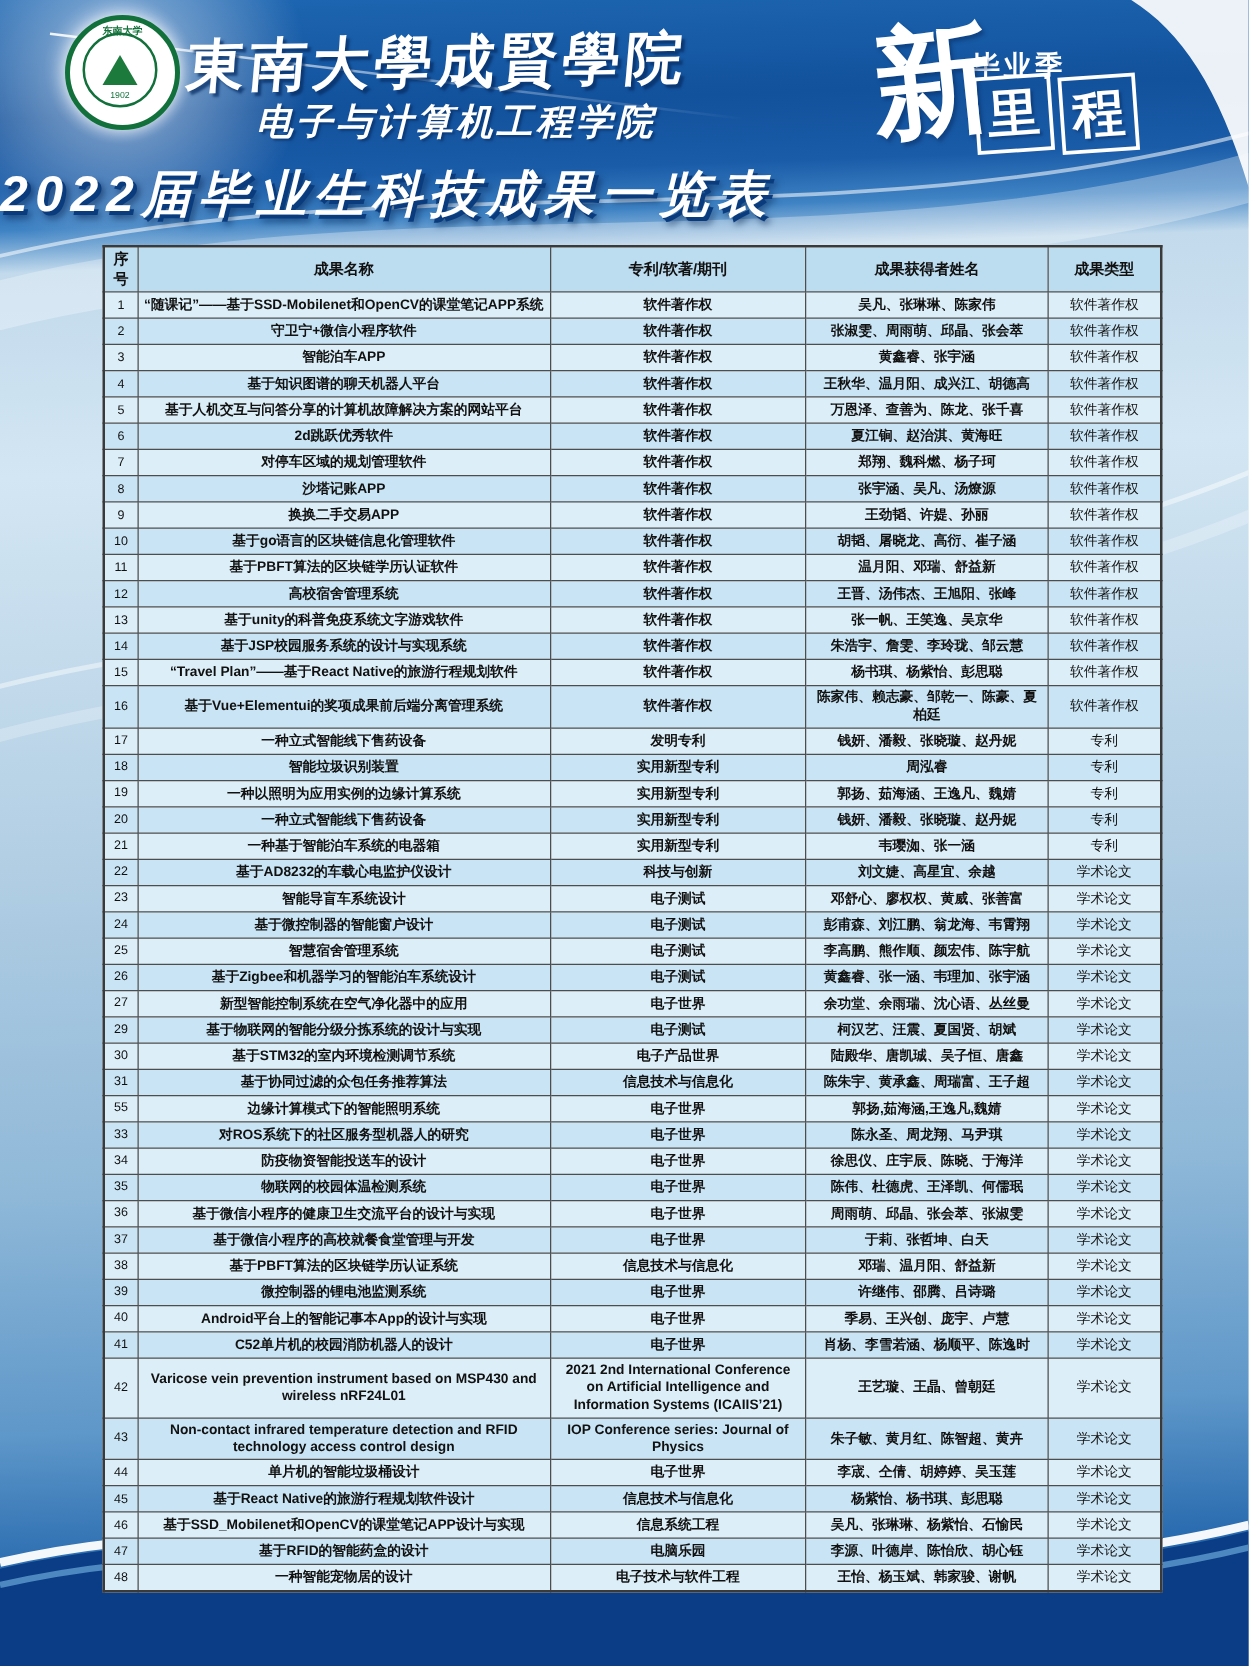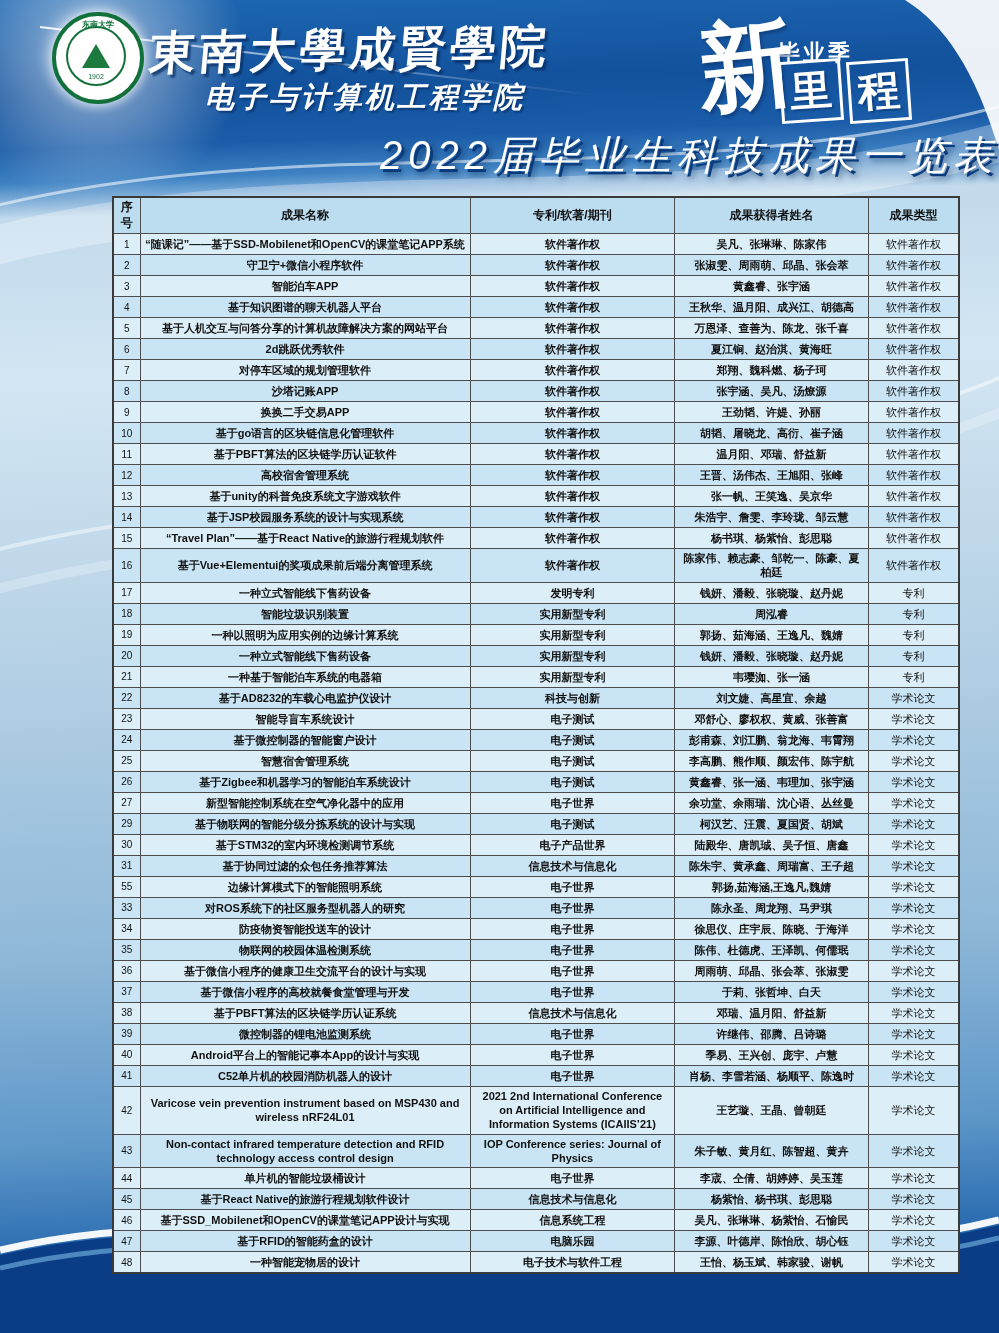--- a/index.html
+++ b/index.html
@@ -32,27 +32,27 @@
   .college-name { position:absolute; left:205px; top:78px; font-size:29px; font-weight:bold; font-style:italic;
     color:#fff; letter-spacing:3px; text-shadow:2px 2px 2px rgba(7,45,100,.7); white-space:nowrap;text-align:right; }
   
   .badge-season { position:absolute; left:778px; top:38px; font-size:22px; font-weight:bold; color:#fff; letter-spacing:3px;font-family:Liberation Mono, monospace; }
   .badge-new { position:absolute; left:698px; top:18px; font-size:96px; font-weight:bold; color:#fff;
     transform:rotate(-6deg); text-shadow:2px 3px 3px rgba(7,45,100,.5); line-height:1; }
   .badge-licheng { position:absolute; left:780px; top:60px; display:flex; gap:6px; }
   .badge-licheng .box { width:56px; height:56px; border:3px solid #fff; display:flex; align-items:center; justify-content:center;
     font-size:42px; font-weight:bold; color:#fff; transform:rotate(-4deg); text-shadow:2px 2px 2px rgba(7,45,100,.5); }
   
-  .main-title { position:absolute; left:0; top:128px; width:100%; text-align:right;
-    font-size:40px; font-weight:normal; font-style:italic; color:#fff; letter-spacing:6px;
+  .main-title { position:absolute; left:0; top:128px; width:100%; text-align:left;
+    font-size:40px; font-weight:bold; font-style:italic; color:#fff; letter-spacing:6px;
     text-shadow:3px 3px 0 #0a3c7d, 5px 5px 6px rgba(5,30,70,.6); white-space:nowrap; }
   
   .table-wrap { position:absolute; left:82px; top:196px; width:848px; }
   table.results { width:100%; border-collapse:collapse; table-layout:fixed;
-    border:2px solid #3a3a3a; background:#dceef8;margin-left:30px; }
+    border:2px solid #3a3a3a; background:#dceef8; }
   table.results th, table.results td {
     border:1px solid #4d4d4d; text-align:center; vertical-align:middle;
     font-size:11px; color:#111; padding:2px 4px; height:16px; line-height:1.3; overflow:hidden; }
   table.results th { background:#bcdcef; font-size:12px; font-weight:bold; height:22px; }
   table.results tr:nth-child(odd) td { background:#dceef8; }
   table.results tr:nth-child(even) td { background:#c9e4f4; }
   table.results td:nth-child(2) { font-weight:600; }
   table.results td:nth-child(3), table.results td:nth-child(4) { font-weight:600; }
   table.results td:nth-child(1) { font-weight:400; font-size:10px; }
   col.c-no { width:3.2%; } col.c-name { width:39%; } col.c-journal { width:24.2%; }

